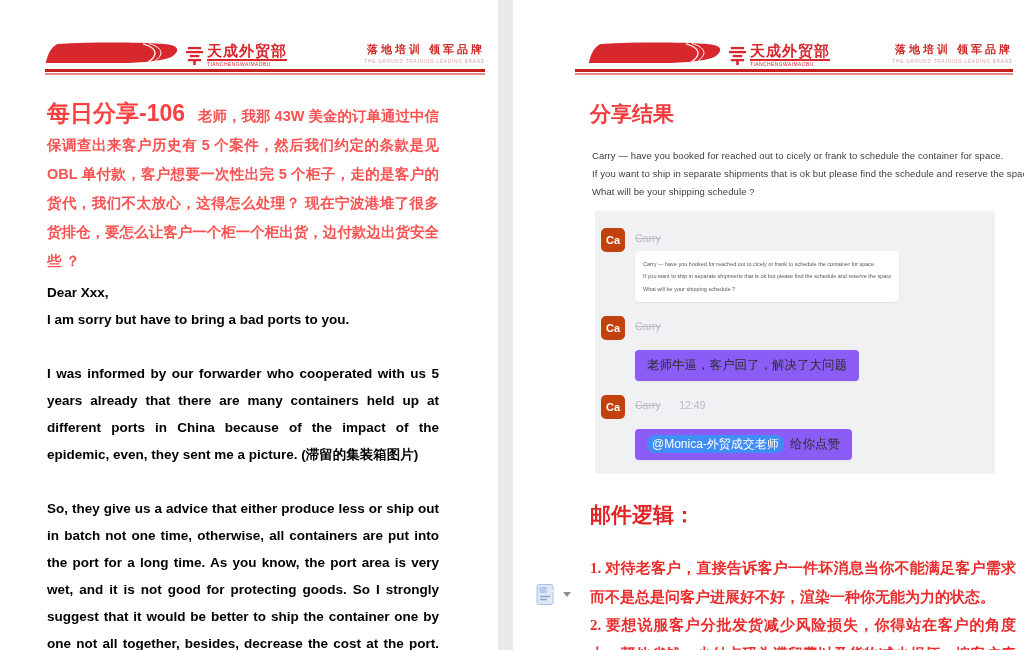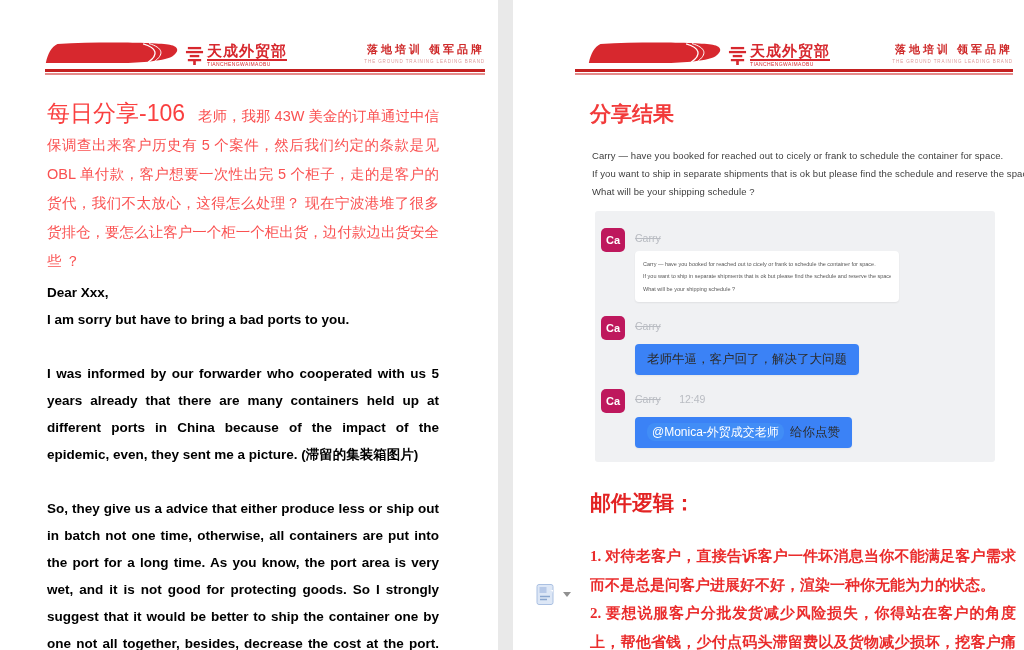--- a/index.html
+++ b/index.html
@@ -26,42 +26,42 @@
   .tagline { font-size:11px; font-weight:bold; color:#cf2a2a; letter-spacing:3px; white-space:nowrap; }
   .tagline-sub { font-size:4.5px; color:#dd9a9a; letter-spacing:.9px; margin-top:2px; white-space:nowrap; }
   .rule { margin-top:2px; }
   .p-left  .rule { margin-left:45px; margin-right:13px; }
   .p-right .rule { margin-left:62px; margin-right:11px; }
   .rule-thick { height:3px; background:#c42020; }
   .rule-thin  { height:2px; background:#e58a8a; margin-top:1px; }
 
   
   .doc-body { margin:24px 47px 0 47px; width:392px; }
-  .red-para { margin:0; font-size:14.5px; color:#fa5151; line-height:29px; text-align:justify; }
+  .red-para { margin:0; font-size:14.5px; color:#fa5151; line-height:29px; text-align:justify;font-weight:bold; }
   .doc-title { font-size:23px; color:#fa4040; margin-right:13px; }
   .email { margin:0; font-size:13.5px; font-weight:bold; color:#000000; line-height:27px; text-align:justify; }
   .email.blank { min-height:27px; }
   .email.first { margin-top:3px; }
 
   
   .r-title { margin:25px 0 0 77px; font-size:21px; color:#f23b3b; }
   .intro { margin:23px 10px 0 79px; }
   .intro p { margin:0 0 8.5px 0; font-size:9.5px; color:#3d3d3d; line-height:9.5px; letter-spacing:.1px; white-space:nowrap; }
   .chat { margin:14px 16px 0 82px; width:400px; background:#f0f1f3; border-radius:3px; padding:17px 12px 14px 6px; }
   .msg { display:flex; gap:10px; margin-bottom:14px; }
   .msg:last-child { margin-bottom:0; }
-  .avatar { width:24px; height:24px; border-radius:5px; background:#be185d; color:#fff; font-size:11px; font-weight:bold;
+  .avatar { width:24px; height:24px; border-radius:5px; background:#c2410c; color:#fff; font-size:11px; font-weight:bold;
             display:flex; align-items:center; justify-content:center; flex:0 0 auto; }
   .msg-body { flex:1; min-width:0; }
   .msg-name { font-size:10.5px; color:#b9bcc2; text-decoration:line-through; display:inline-block; }
   .msg-time { font-size:10.5px; color:#b9bcc2; margin-left:14px; display:inline-block; }
   .card { background:#fff; border-radius:4px; margin-top:5px; width:264px; padding:7px 8px;
           box-shadow:0 1px 2px rgba(0,0,0,.07); }
   .card div { font-size:5.5px; color:#585858; line-height:12.5px; white-space:nowrap; overflow:hidden; }
-  .bubble { display:inline-block; background:#3b82f6; border-radius:4px; padding:7px 12px; margin-top:10px;
+  .bubble { display:inline-block; background:#8b5cf6; border-radius:4px; padding:7px 12px; margin-top:16px;
             font-size:12.5px; color:#2c2c2c; box-shadow:0 1px 2px rgba(0,0,0,.05); white-space:nowrap; }
   .mention { background:#418df6; color:#fff; border-radius:8px; padding:2px 5px; font-size:12px; margin-right:6px; }
 
   .logic-title { margin:27px 0 0 77px; font-size:21px; font-weight:bold; color:#e32323;
                  font-family:"Liberation Serif", serif; }
   .logic-items { margin:25px 14px 0 77px; width:426px; }
   .logic-items p { margin:0; font-size:15px; font-weight:bold; color:#ea2c2c; line-height:28.5px;
                    font-family:"Liberation Serif", serif; text-align:justify; }
 
   

